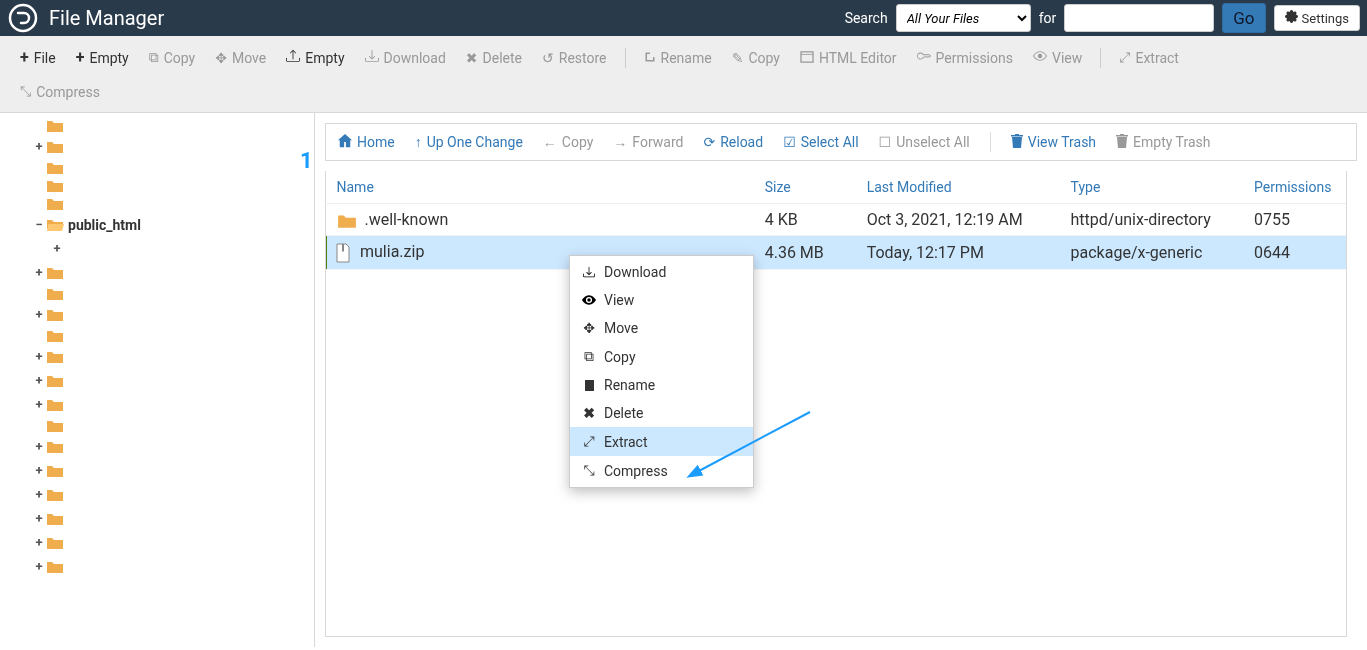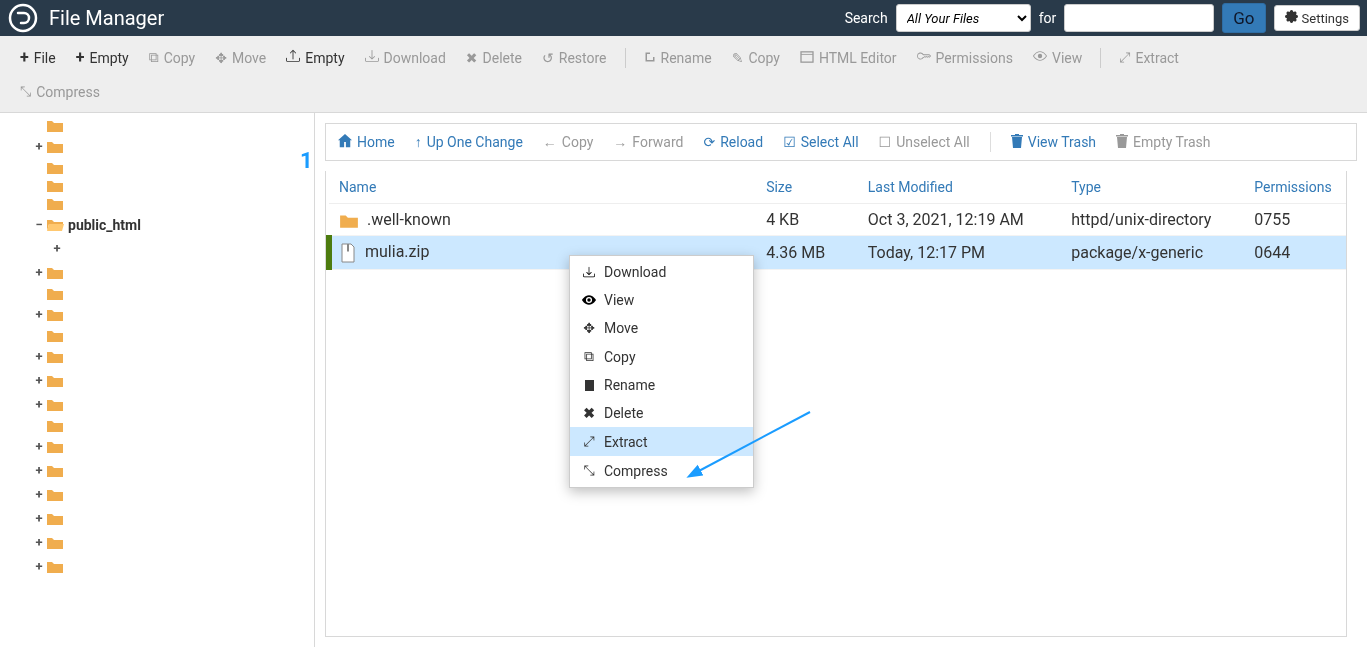--- a/index.html
+++ b/index.html
@@ -34,21 +34,21 @@
 .content { flex: 1; display: flex; flex-direction: column; }
 .nav-bar { background: #fff; border: 1px solid #d8d8d8; margin: 10px; padding: 8px 12px; display: flex; gap: 20px; align-items: center; }
 .nav-btn { display: inline-flex; align-items: center; gap: 5px; color: #337ab7; cursor: pointer; font-size: 14px; }
 .nav-btn.disabled { color: #999; cursor: default; }
 .nav-sep { width: 1px; height: 20px; background: #ddd; }
 
 .table-wrap { margin: 0 20px 10px 10px; border: 1px solid #d8d8d8; border-top: none; flex: 1; overflow: auto; position: relative; }
 .file-table { width: 100%; border-collapse: collapse; table-layout: fixed; }
 .file-table thead th { text-align: left; padding: 8px 10px; color: #337ab7; font-weight: 400; border-bottom: 1px solid #eee; background: #fff; font-size: 14px; }
 .file-table tbody td { padding: 6px 10px; border-bottom: 1px solid #f3f3f3; font-size: 16px; }
-.file-table tbody tr.selected { background: #cce8ff; border-left: 6px solid #4d7c0f; }
+.file-table tbody tr.selected { background: #cce8ff; border-left: 1px solid #4d7c0f; }
 .file-table tbody tr.selected td:first-child { padding-left: 7px; }
 .row-icon { display: inline-flex; vertical-align: middle; margin-right: 8px; }
 
 .annotation-num { position: absolute; left: 300px; top: 148px; color: #1a9cff; font-size: 22px; font-weight: bold; z-index: 50; }
 .arrow-svg { position: absolute; left: 685px; top: 407px; z-index: 60; pointer-events: none; }
 
 .context-menu { position: absolute; left: 569px; top: 255px; width: 185px; background: #fff; border: 1px solid #ccc; box-shadow: 0 4px 12px rgba(0,0,0,0.25); z-index: 40; padding: 2px 0; }
 .ctx-item { display: flex; align-items: center; gap: 8px; padding: 6px 12px; cursor: pointer; font-size: 14px; }
 .ctx-item.highlight { background: #cce8ff; }
 .ctx-icon { width: 14px; display: inline-flex; justify-content: center; }

